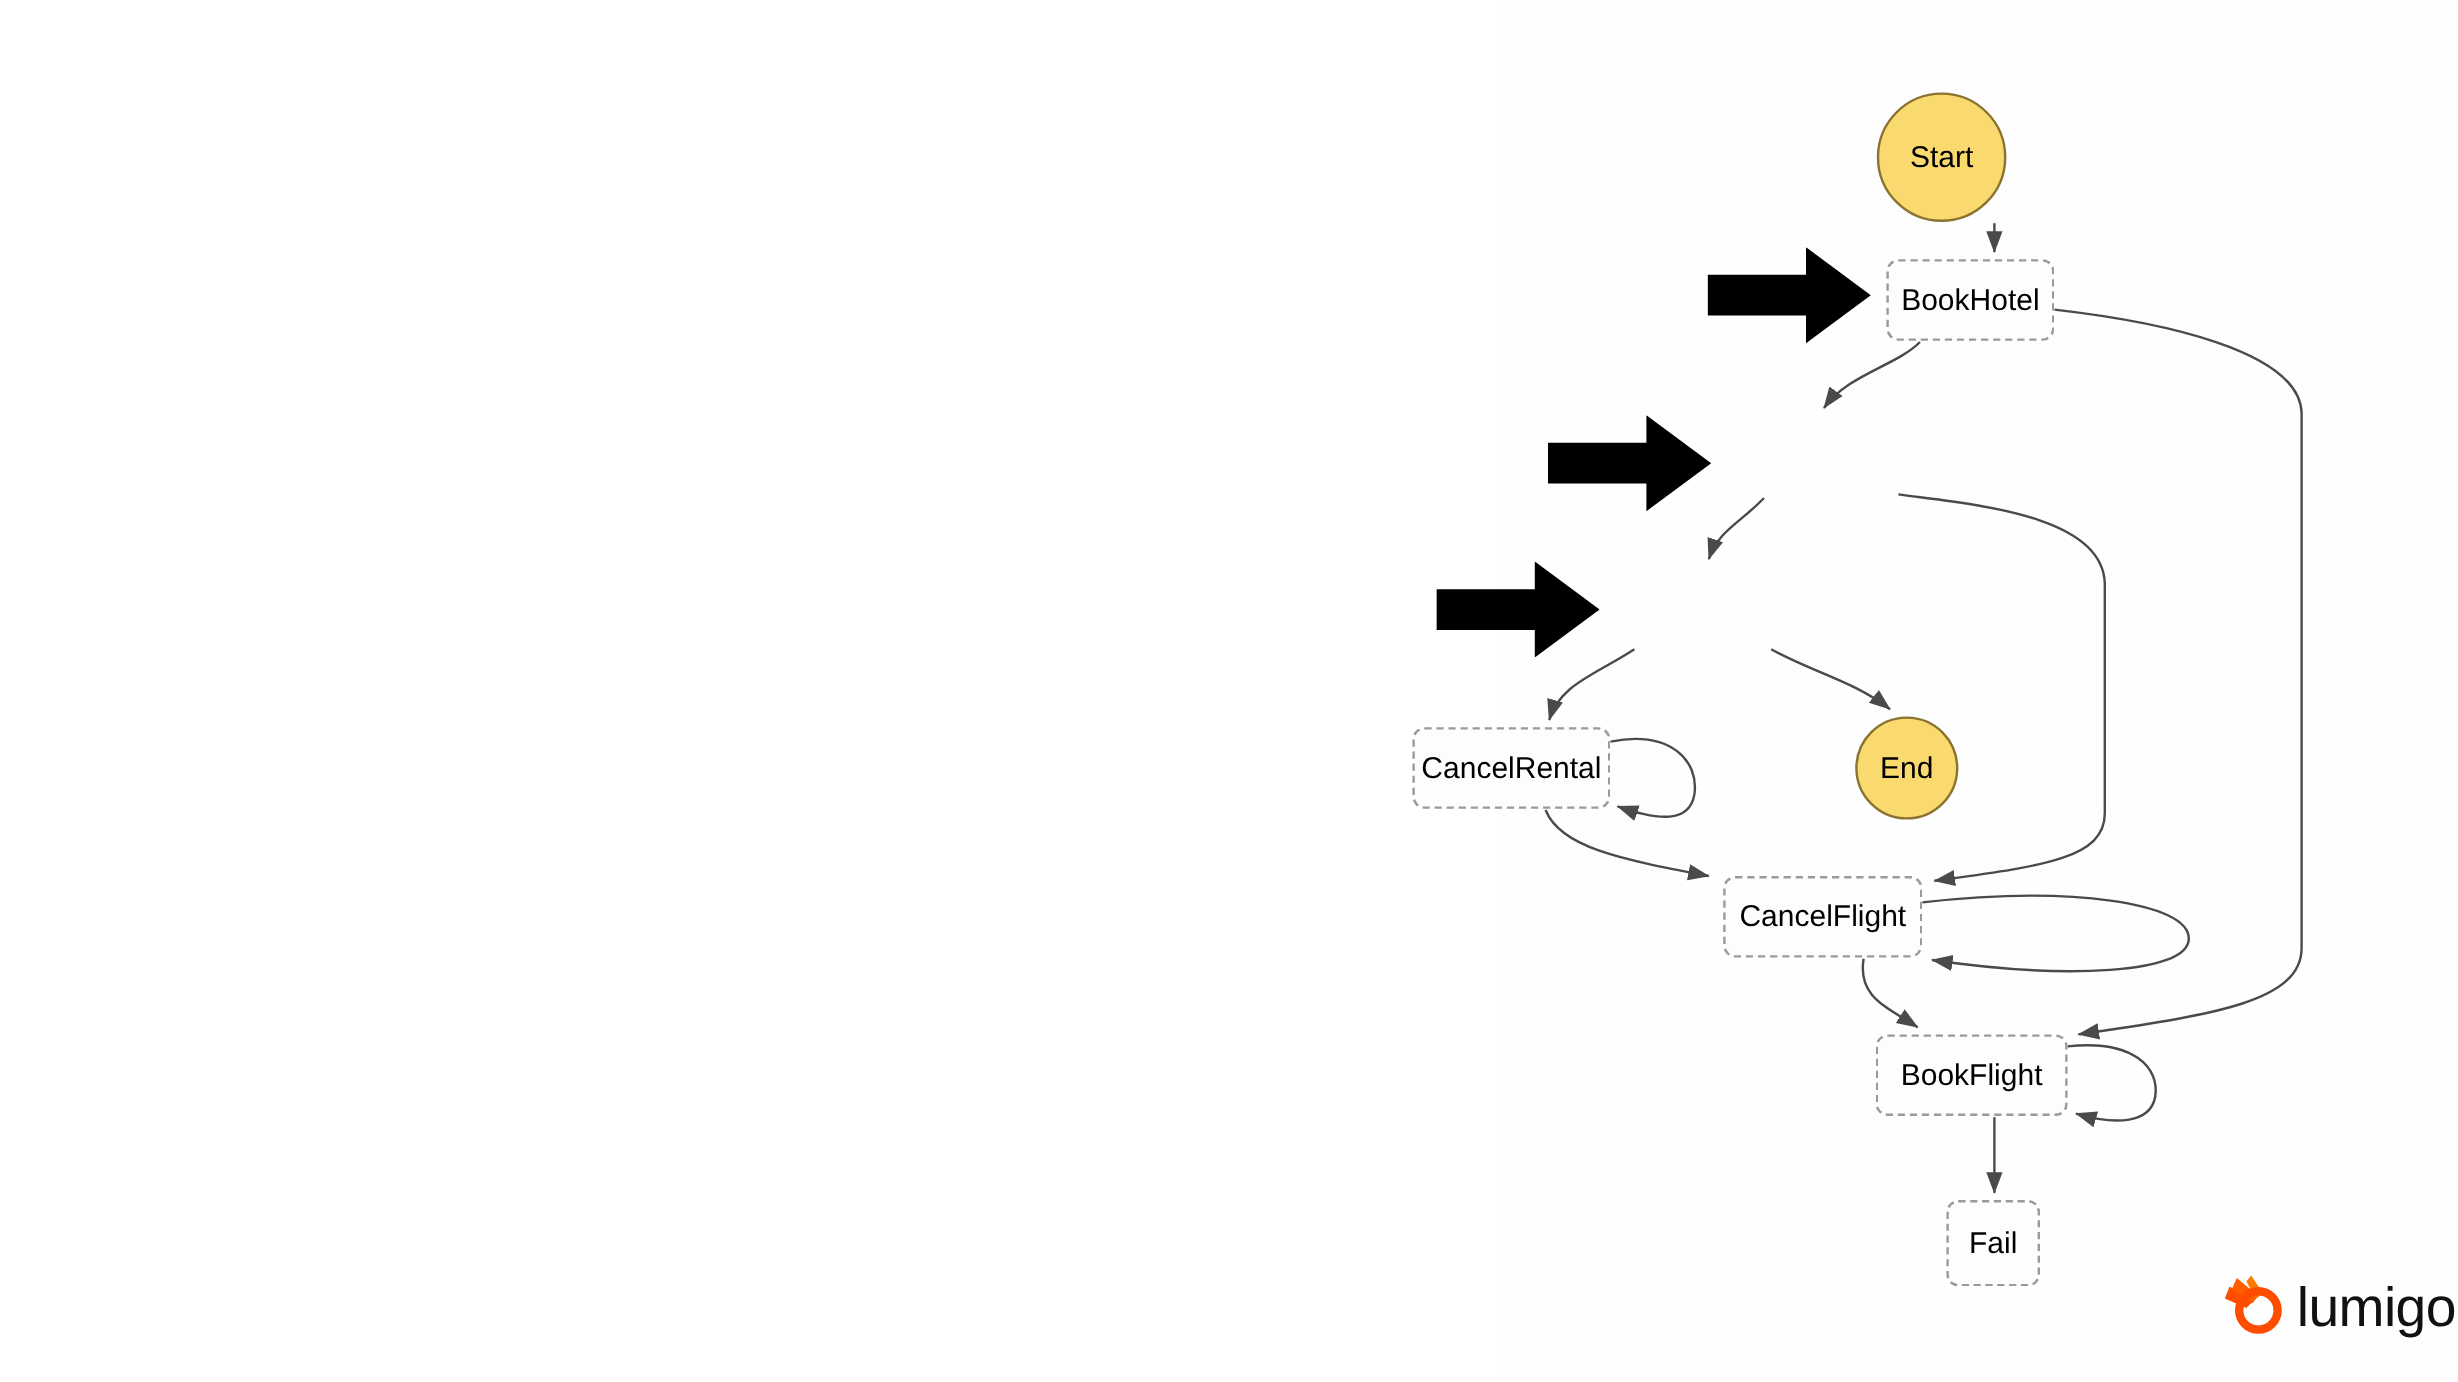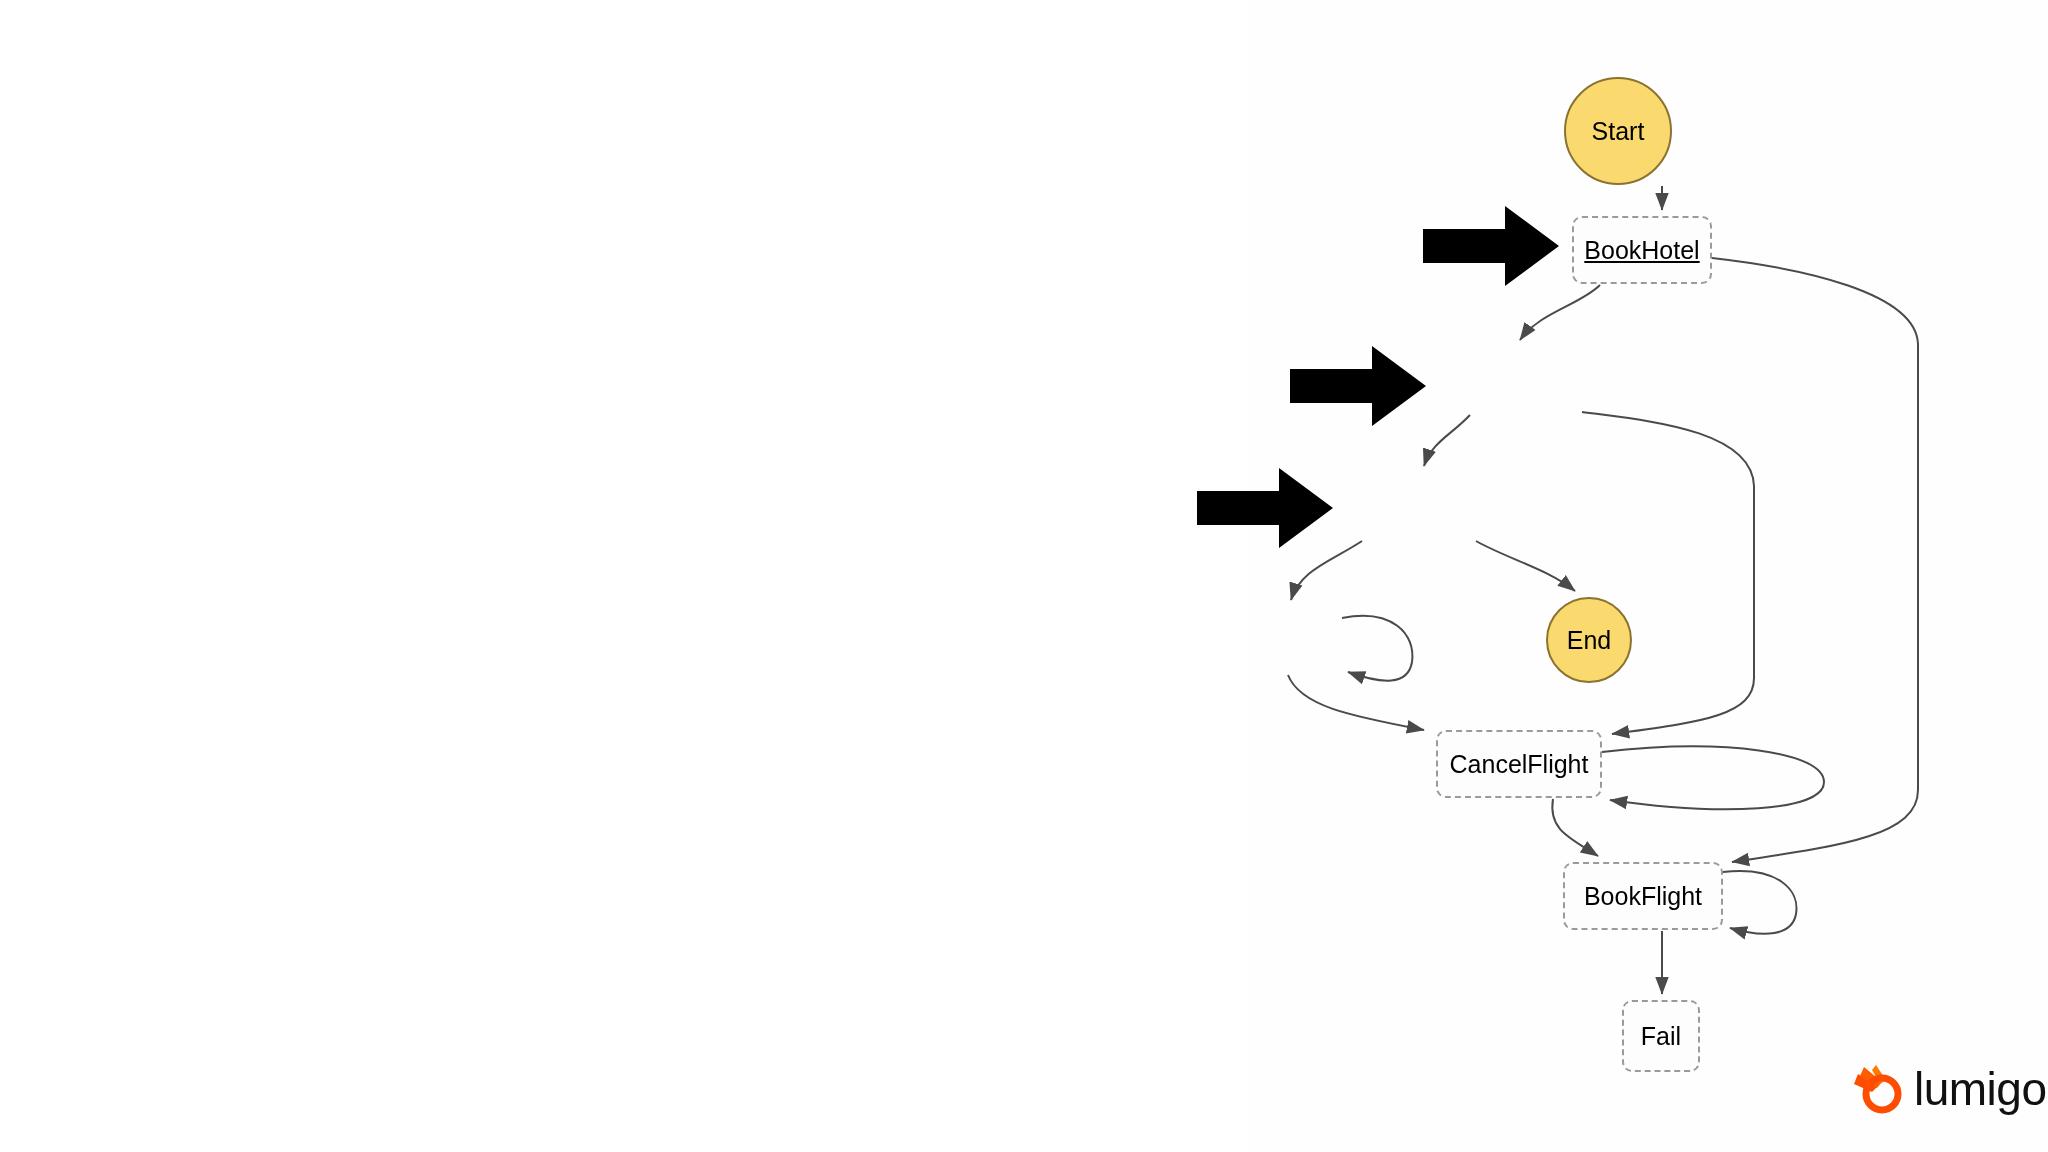--- a/index.html
+++ b/index.html
@@ -52,21 +52,21 @@
     border: 2px solid #8a7330;
     border-radius: 50%;
     background: #fad96e;
   }
   .pointer {
     position: absolute;
   }
   #logo {
     position: absolute;
     display: flex;
-    align-items: center;
+    align-items: flex-start;
     gap: 10px;
   }
   #logo-word {
     font-size: 46px;
     font-weight: 400;
     color: #111111;
     letter-spacing: -0.5px;
     font-family: "Liberation Sans", "DejaVu Sans", sans-serif;
   }
 </style>
@@ -108,26 +108,29 @@
 
     <path d="M1723,872 C1778,866 1800,890 1796,914 C1792,936 1764,938 1730,928" fill="none" stroke="#4a4a4a" stroke-width="2" marker-end="url(#ah)"></path>
 
     <path d="M1662,931 L1662,994" fill="none" stroke="#4a4a4a" stroke-width="2" marker-end="url(#ah)"></path>
   </svg>
 
   <div class="node node-terminal" style="left:1564px; top:77px; width:108px; height:108px;">
     <span>Start</span>
   </div>
 
-  <div class="node node-task" style="left:1572px; top:216px; width:140px; height:68px;text-decoration:underline;">
+  <div class="node node-task" style="left:1572px; top:216px; width:140px; height:68px;">
     <span>BookHotel</span>
   </div>
 
 
 
+  <div class="node node-task" style="left:1177px; top:606px; width:165px; height:68px;">
+    <span>CancelRental</span>
+  </div>
 
   <div class="node node-terminal" style="left:1546px; top:597px; width:86px; height:86px;">
     <span>End</span>
   </div>
 
   <div class="node node-task" style="left:1436px; top:730px; width:166px; height:68px;">
     <span>CancelFlight</span>
   </div>
 
   <div class="node node-task" style="left:1563px; top:862px; width:160px; height:68px;">

